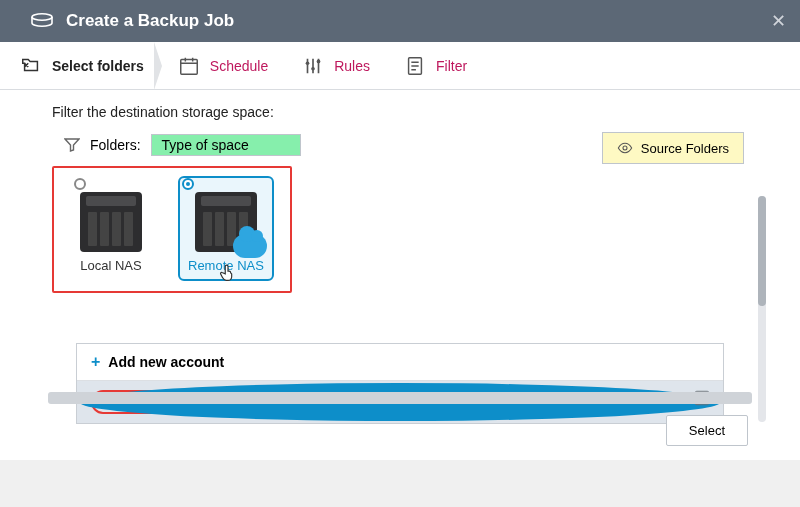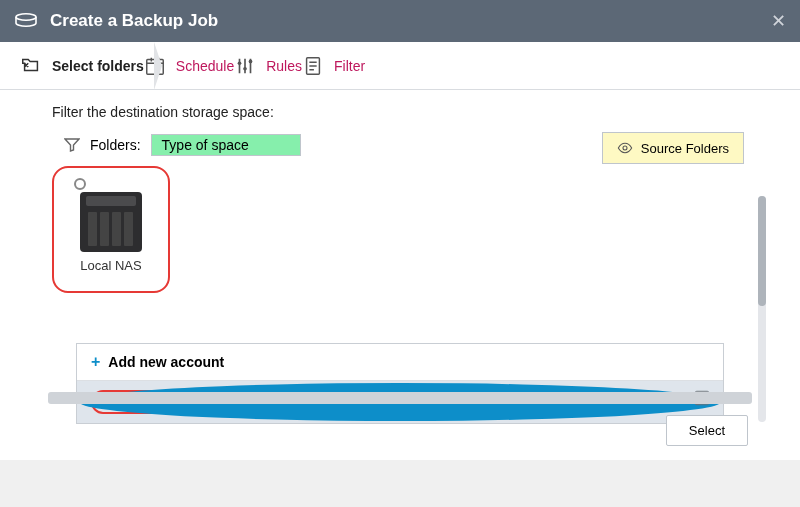--- a/index.html
+++ b/index.html
@@ -1,32 +1,32 @@
 <!DOCTYPE html>
 <html><head>
   <meta charset="utf-8">
   <style>
     * { box-sizing: border-box; margin: 0; padding: 0; }
     body { font-family: -apple-system, Arial, sans-serif; background: #f0f0f0; width: 800px; height: 507px; overflow: hidden; font-size: 14px; }
-    .header { background: #5c6876; color: #fff; height: 42px; display: flex; align-items: center; padding: 0 14px; position: relative; }
+    .header { background: #5c6876; color: #fff; height: 42px; display: flex; align-items: center; padding: 0 30px; position: relative; }
     .header-icon { width: 24px; height: 18px; margin-right: 12px; }
     .header-title { font-size: 17px; font-weight: 600; }
     .close-x { position: absolute; right: 14px; top: 10px; color: #d0d4da; font-size: 18px; cursor: pointer; }
-    .steps { background: #fff; border-bottom: 1px solid #d9dce0; height: 48px; display: flex; align-items: center; padding: 0 20px; }
+    .steps { background: #fff; border-bottom: 1px solid #d9dce0; height: 48px; display: flex; align-items: center; padding: 0 20px; gap: 34px; }
     .step { display: flex; align-items: center; gap: 10px; color: #be185d; font-weight: 500; cursor: pointer; height: 100%; }
     .step.active { color: #222; font-weight: 600; position: relative; }
     .step.active::after { content: ""; position: absolute; right: -18px; top: 50%; transform: translateY(-50%); border-left: 8px solid #e1e3e6; border-top: 24px solid transparent; border-bottom: 24px solid transparent; }
     .step-icon { width: 22px; height: 22px; }
     .content { padding: 14px 52px 10px 52px; background: #fff; height: 370px; position: relative; }
     .section-title { color: #222; margin-bottom: 14px; }
     .filter-row { display: flex; align-items: center; gap: 10px; margin-bottom: 10px; margin-left: 12px; }
     .filter-icon { width: 16px; height: 16px; color: #666; }
     .filter-select { border: 1px solid #bfc5cc; padding: 2px 10px; width: 150px; background: #86efac; cursor: pointer; }
     .src-btn { position: absolute; right: 56px; top: 42px; border: 1px solid #bfc5cc; background: #fef9c3; padding: 7px 14px; display: flex; align-items: center; gap: 8px; cursor: pointer; font-size: 13px; }
-    .types-box { border: 2px solid #e63935; border-radius: 16px; padding: 8px 16px 10px 16px; display: inline-flex; gap: 26px; }
+    .types-box { border: 2px solid #e63935; border-radius: 2px; padding: 8px 16px 10px 16px; display: inline-flex; gap: 26px; }
     .type-card { text-align: center; cursor: pointer; padding: 6px 8px; border: 2px solid transparent; border-radius: 6px; position: relative; }
     .type-card.selected { border-color: #0d8ec9; background: #eaf6fc; }
     .radio { width: 12px; height: 12px; border: 2px solid #888; border-radius: 50%; position: absolute; top: 0; left: 2px; background: #fff; }
     .radio.on { border-color: #0d8ec9; }
     .radio.on::after { content: ""; position: absolute; inset: 2px; background: #0d8ec9; border-radius: 50%; }
     .nas-img { width: 62px; height: 60px; margin: 8px auto 6px; position: relative; }
     .nas-box { position: absolute; inset: 0; background: #2d2d2f; border-radius: 4px; }
     .nas-top { position: absolute; top: 4px; left: 6px; right: 6px; height: 10px; background: #4b4b4d; border-radius: 2px; }
     .nas-bay { position: absolute; top: 20px; bottom: 6px; width: 9px; background: #444; border-radius: 1px; }
     .cloud-overlay { position: absolute; right: -10px; bottom: -6px; width: 34px; height: 24px; background: #2ea6e0; border-radius: 12px; }
@@ -116,20 +116,36 @@
       <div class="nas-img">
         <div class="nas-box"></div>
           <div class="nas-top"></div>
         <div class="nas-bay" style="left:8px"></div>
           <div class="nas-bay" style="left:20px"></div>
           <div class="nas-bay" style="left:32px"></div>
           <div class="nas-bay" style="left:44px"></div>
       </div>
       <div class="type-label">Local NAS</div>
     </div>
+    <div class="type-card selected">
+      <div class="radio on"></div>
+      <div class="nas-img">
+        <div class="nas-box"></div>
+          <div class="nas-top"></div>
+        <div class="nas-bay" style="left:8px"></div>
+          <div class="nas-bay" style="left:20px"></div>
+          <div class="nas-bay" style="left:32px"></div>
+          <div class="nas-bay" style="left:44px"></div>
+        <div class="cloud-overlay"></div>
+      </div>
+      <svg class="cursor-hand" viewBox="0 0 24 24">
+          <path d="M9 11V5a1.5 1.5 0 0 1 3 0v5h1a2 2 0 0 1 2 2l1 1v3a4 4 0 0 1-4 4h-2c-2 0-3-1-4-3l-2-4c-.5-1 .5-2 1.5-1.5L9 13z" fill="#fff" stroke="#333" stroke-width="1.3"></path>
+        </svg>
+      <div class="type-label">Remote NAS</div>
+    </div>
   </div>
 
   <div class="accounts">
     <div class="acct-hdr">
       <span class="plus">+</span>
       <span>Add new account</span>
     </div>
     <div class="acct-row">
       <span class="acct-ring">
         <span class="radio on" style="position:static"></span>

